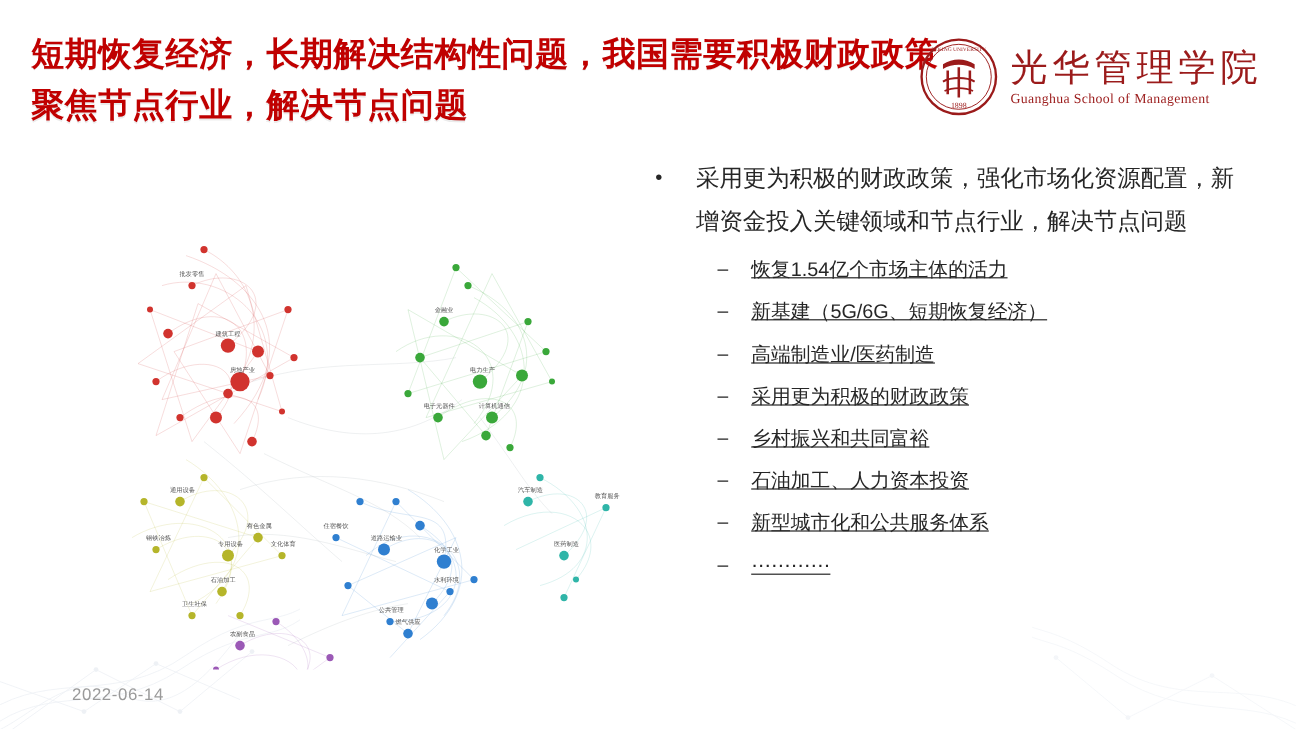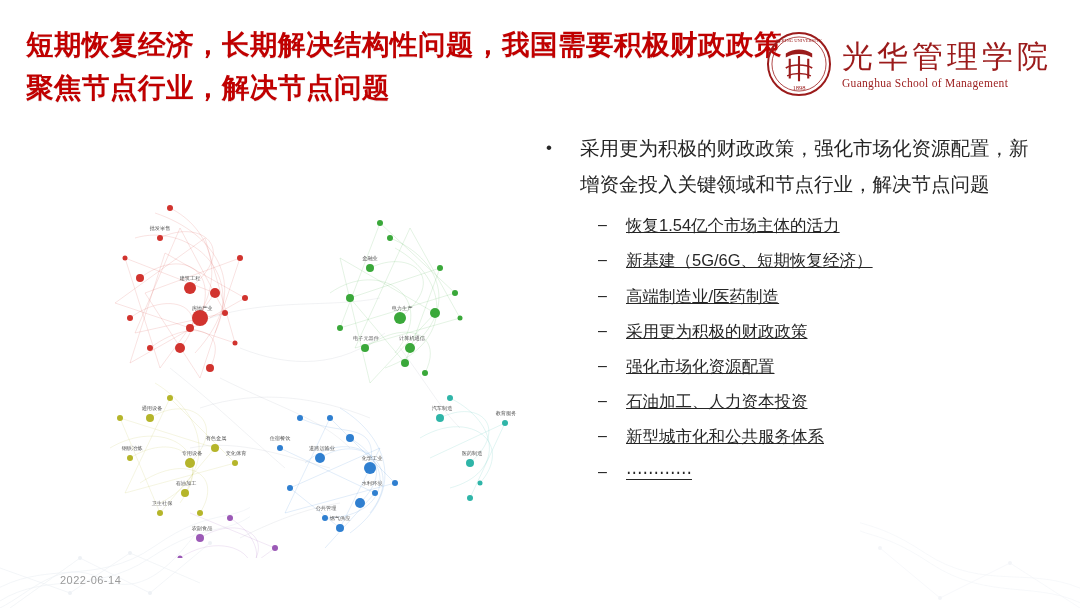--- a/index.html
+++ b/index.html
@@ -129,21 +129,21 @@
   .bullet-l2 .dash {
     flex: 0 0 28px;
     color: #262626;
     font-size: 16px;
   }
   .bullet-l2 .txt { flex: 1 1 auto; text-decoration: underline; }
   .date {
     position: absolute;
     left: 60px;
     bottom: 22px;
-    font-size: 11px;
+    font-size: 14px;
     color: #9a9a9a;
     letter-spacing: 0.5px;
   }
 </style>
 </head>
 <body>
 
 <div class="slide">
 
   <svg class="corner-deco" viewBox="0 0 250 110">
@@ -405,21 +405,21 @@
       <div class="bullet-l2">
         <span class="dash">–</span>
         <span class="txt">高端制造业/医药制造</span>
       </div>
       <div class="bullet-l2">
         <span class="dash">–</span>
         <span class="txt">采用更为积极的财政政策</span>
       </div>
       <div class="bullet-l2">
         <span class="dash">–</span>
-        <span class="txt">强化市场化资源配置</span>
+        <span class="txt">乡村振兴和共同富裕</span>
       </div>
       <div class="bullet-l2">
         <span class="dash">–</span>
         <span class="txt">石油加工、人力资本投资</span>
       </div>
       <div class="bullet-l2">
         <span class="dash">–</span>
         <span class="txt">新型城市化和公共服务体系</span>
       </div>
       <div class="bullet-l2">

